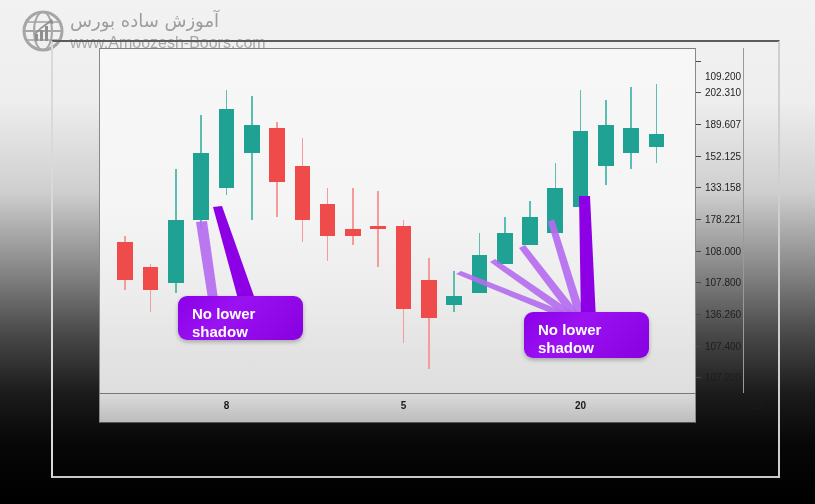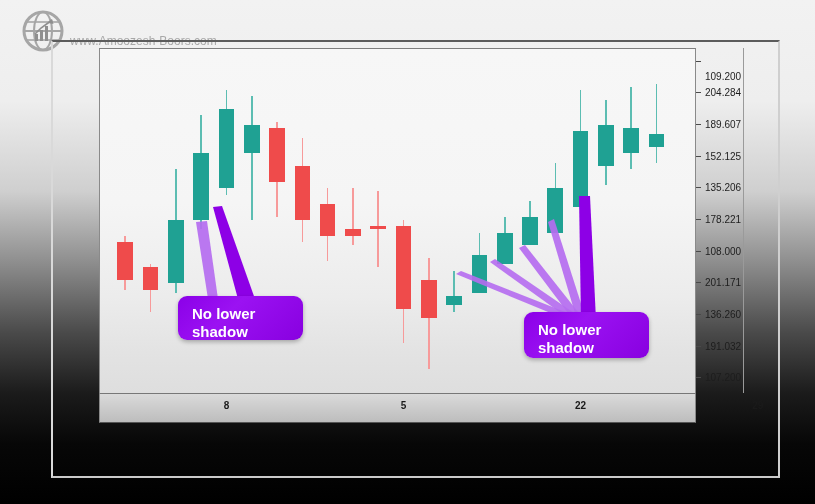--- a/index.html
+++ b/index.html
@@ -17,21 +17,21 @@
     border-bottom:2px solid #c9c9c9;
     box-sizing:border-box;
     pointer-events:none;
   }
 
   
   #logo{position:absolute;left:22px;top:8px;width:200px;height:46px;}
   #logo-mark{position:absolute;left:0;top:2px;width:42px;height:42px;}
   #logo-fa{position:absolute;left:48px;top:2px;font-size:18px;color:#9d9d9d;
     font-family:"DejaVu Sans", sans-serif; direction:rtl; white-space:nowrap; letter-spacing:0px;}
-  #logo-url{position:absolute;left:48px;top:26px;font-size:12px;color:#a8a8a8;
+  #logo-url{position:absolute;left:48px;top:26px;font-size:16px;color:#a8a8a8;
     font-family:"Liberation Sans", sans-serif; white-space:nowrap;}
 
   
   #plot{
     position:absolute;left:99px;top:48px;width:597px;height:345px;
     background:linear-gradient(180deg,#f7f7f7 0%,#f5f5f5 45%,#ececec 72%,#e3e3e3 88%,#dedede 100%);
     border-left:1px solid #8a8a8a;border-right:1px solid #8a8a8a;
     border-top:1px solid #7e7e7e;
     box-sizing:border-box;
   }
@@ -84,20 +84,21 @@
         <line x1="2" y1="21" x2="40" y2="21" stroke="#a6a6a6" stroke-width="2"></line>
         <line x1="5" y1="12" x2="37" y2="12" stroke="#a6a6a6" stroke-width="1.6"></line>
         <line x1="5" y1="30" x2="37" y2="30" stroke="#a6a6a6" stroke-width="1.6"></line>
         <rect x="13" y="24" width="3" height="7" fill="#8f8f8f"></rect>
         <rect x="18" y="20" width="3" height="11" fill="#8f8f8f"></rect>
         <rect x="23" y="16" width="3" height="15" fill="#8f8f8f"></rect>
         <polyline points="13,24 19,18 26,13 30,10" fill="none" stroke="#8f8f8f" stroke-width="1.6"></polyline>
         <polygon points="30,9 31.5,14 26.5,13" fill="#8f8f8f"></polygon>
       </svg>
     </div>
+    <div id="logo-fa">آموزش ساده بورس</div>
     <div id="logo-url">www.Amoozesh-Boors.com</div>
   </div>
 
   <div id="outer-frame"></div>
 
   <div id="plot">
     <div id="plot-inner">
         <div class="candle" style="left: 17.4547px; top: 0px; width: 15.6839px; height: 345px;">
           <div class="wick" style="top: 186.743px; height: 53.8073px; background: rgb(247, 154, 154);"></div>
           <div class="body" style="top: 193.073px; height: 37.9817px; background: rgb(239, 75, 75);"></div>
@@ -185,45 +186,45 @@
         <div class="candle" style="left: 548.683px; top: 0px; width: 15.6839px; height: 345px;">
           <div class="wick" style="top: 34.8165px; height: 79.1284px; background: rgb(92, 189, 178);"></div>
           <div class="body" style="top: 85.4587px; height: 12.6606px; background: rgb(31, 161, 147);"></div>
         </div>
       </div>
   </div>
 
   <div id="xaxis">
       <div class="xtick" style="left: 126.483px;">8</div>
       <div class="xtick" style="left: 303.559px;">5</div>
-      <div class="xtick" style="left: 480.636px;">22</div>
+      <div class="xtick" style="left: 480.636px;">20</div>
       <div class="xtick" style="left: 657.712px;">29</div>
     </div>
 
   <div id="yaxis">
       <div class="ytickmark" style="top: 12.6606px;"></div>
       <div class="ylabel" style="top: 28px;">109.200</div>
       <div class="ytickmark" style="top: 44.3119px;"></div>
-      <div class="ylabel" style="top: 44.3119px;">204.284</div>
+      <div class="ylabel" style="top: 44.3119px;">202.310</div>
       <div class="ytickmark" style="top: 75.9633px;"></div>
       <div class="ylabel" style="top: 75.9633px;">189.607</div>
       <div class="ytickmark" style="top: 107.615px;"></div>
       <div class="ylabel" style="top: 107.615px;">152.125</div>
       <div class="ytickmark" style="top: 139.266px;"></div>
-      <div class="ylabel" style="top: 139.266px;">135.206</div>
+      <div class="ylabel" style="top: 139.266px;">133.158</div>
       <div class="ytickmark" style="top: 170.917px;"></div>
       <div class="ylabel" style="top: 170.917px;">178.221</div>
       <div class="ytickmark" style="top: 202.569px;"></div>
       <div class="ylabel" style="top: 202.569px;">108.000</div>
       <div class="ytickmark" style="top: 234.22px;"></div>
-      <div class="ylabel" style="top: 234.22px;">201.171</div>
+      <div class="ylabel" style="top: 234.22px;">107.800</div>
       <div class="ytickmark" style="top: 265.872px;"></div>
       <div class="ylabel" style="top: 265.872px;">136.260</div>
       <div class="ytickmark" style="top: 297.523px;"></div>
-      <div class="ylabel" style="top: 297.523px;">191.032</div>
+      <div class="ylabel" style="top: 297.523px;">107.400</div>
       <div class="ytickmark" style="top: 329.174px;"></div>
       <div class="ylabel" style="top: 329.174px;">107.200</div>
     </div>
 
   <svg id="pointers" width="815" height="504" style="position:absolute;left:0;top:0;pointer-events:none;">
 
     <polygon points="196,222 207,221 218,299 208,299" fill="#b56cf0" opacity="0.92"></polygon>
     <polygon points="213,207 222,206 255,299 238,299" fill="#8d00e6"></polygon>
 
     <polygon points="456,274 461,271 578,317 570,321" fill="#b56cf0" opacity="0.9"></polygon>

